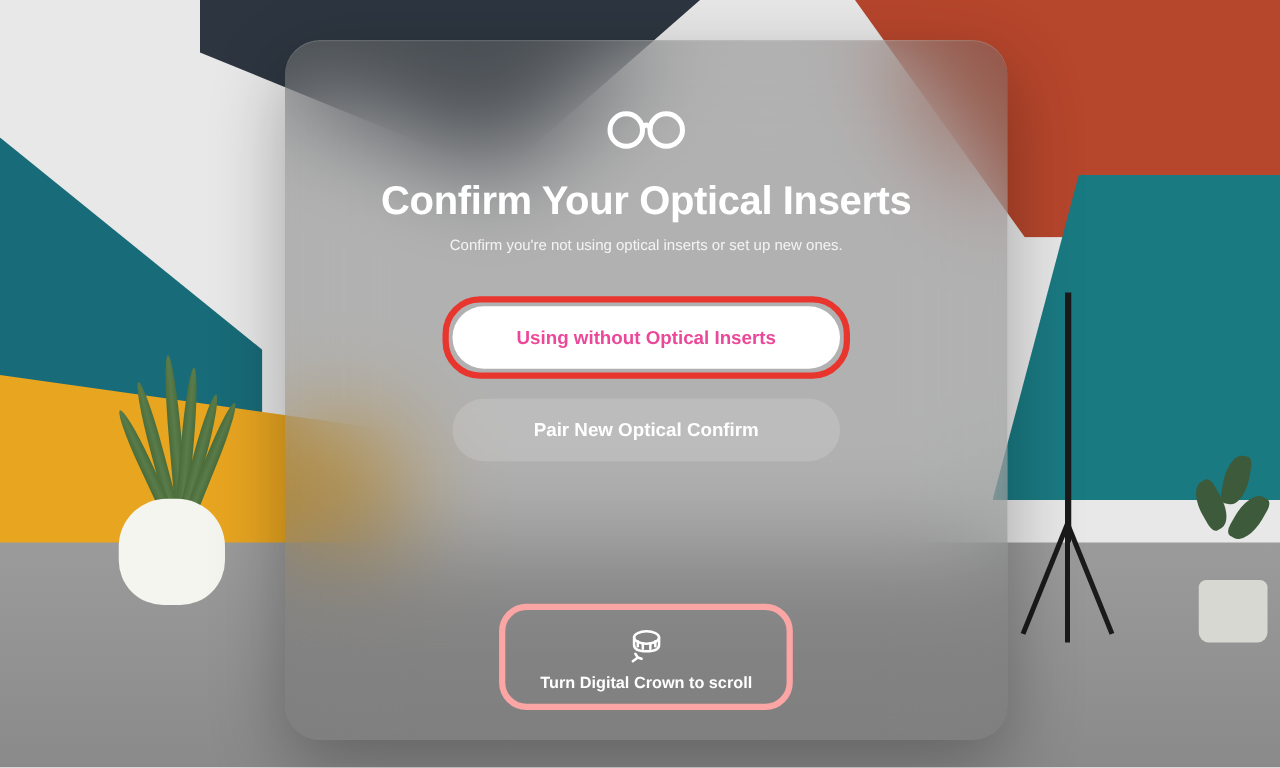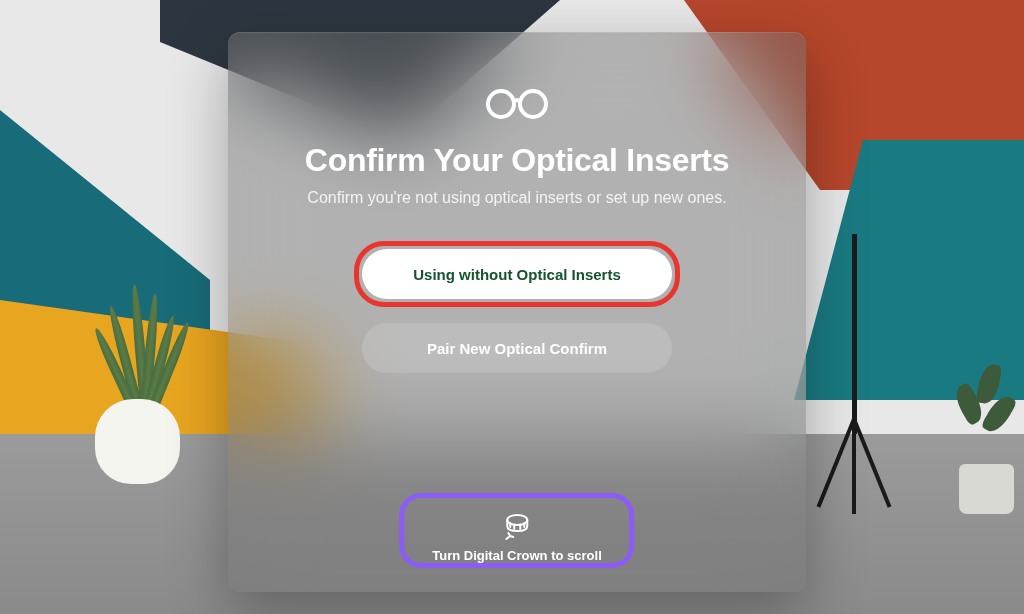--- a/index.html
+++ b/index.html
@@ -179,21 +179,21 @@
     
     .panel {
       position: absolute;
       left: 228px;
       top: 32px;
       width: 578px;
       height: 560px;
       background: rgba(110, 110, 110, 0.45);
       backdrop-filter: blur(40px);
       -webkit-backdrop-filter: blur(40px);
-      border-radius: 12px;
+      border-radius: 28px;
       display: flex;
       flex-direction: column;
       align-items: center;
       padding-top: 50px;
       box-shadow: 0 20px 60px rgba(0,0,0,0.3), inset 0 1px 0 rgba(255,255,255,0.12);
     }
 
     .glasses-icon {
       width: 80px;
       height: 40px;
@@ -206,41 +206,41 @@
     .panel-title {
       color: #ffffff;
       font-size: 32px;
       font-weight: 700;
       letter-spacing: -0.3px;
       margin-bottom: 10px;
     }
 
     .panel-subtitle {
       color: rgba(255,255,255,0.85);
-      font-size: 16px;
+      font-size: 12px;
       font-weight: 400;
       margin-bottom: 34px;
     }
 
     .btn {
       width: 310px;
       height: 50px;
       border-radius: 26px;
       display: flex;
       align-items: center;
       justify-content: center;
       font-size: 15px;
       font-weight: 600;
       cursor: pointer;
       border: none;
     }
 
     .btn-primary {
       background: #ffffff;
-      color: #14532d;
+      color: #ec4899;
     }
 
     .btn-secondary {
       background: rgba(255,255,255,0.14);
       color: #ffffff;
       margin-top: 16px;
     }
 
     .highlight-ring {
       border: 5px solid #e8352e;
@@ -260,23 +260,23 @@
       position: absolute;
       bottom: 24px;
       left: 50%;
       transform: translateX(-50%);
       display: flex;
       flex-direction: column;
       align-items: center;
     }
 
     .hint-ring {
-      border: 5px solid #8b5cf6;
+      border: 5px solid #fca5a5;
       border-radius: 22px;
-      padding: 14px 28px 0 28px;
+      padding: 14px 28px 10px 28px;
       display: flex;
       flex-direction: column;
       align-items: center;
       gap: 6px;
     }
 
     .crown-icon {
       width: 34px;
       height: 30px;
     }

